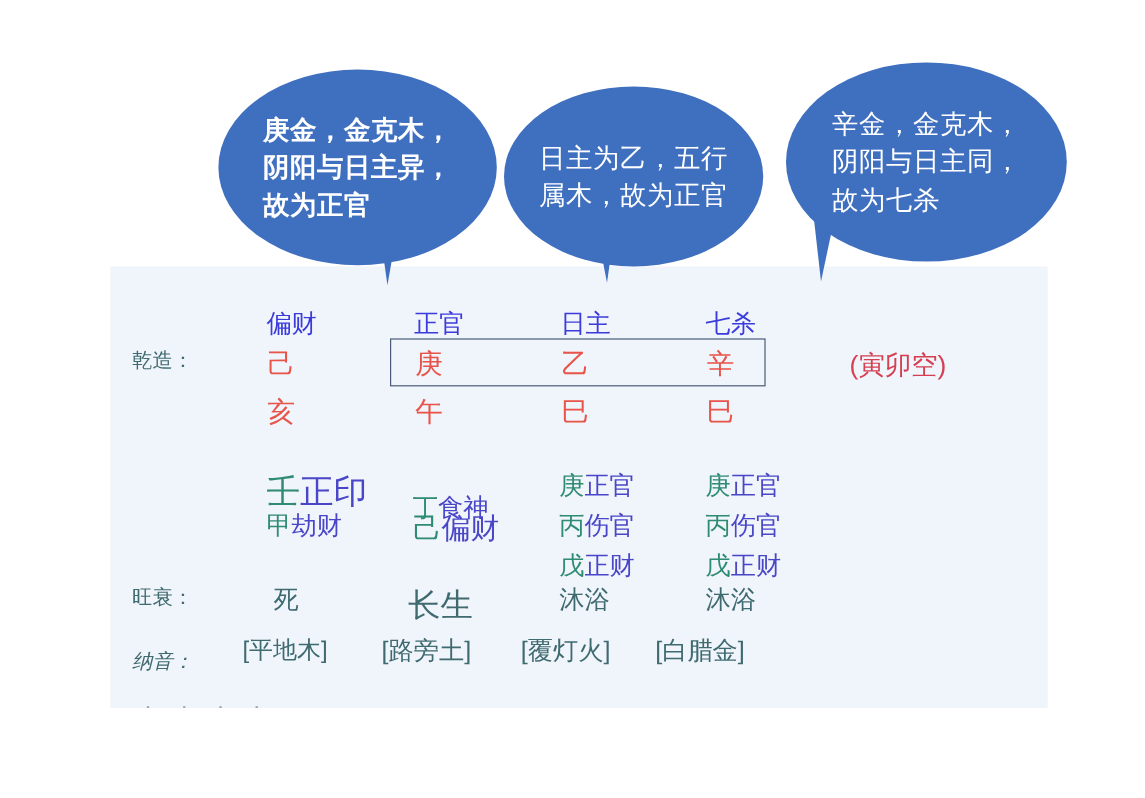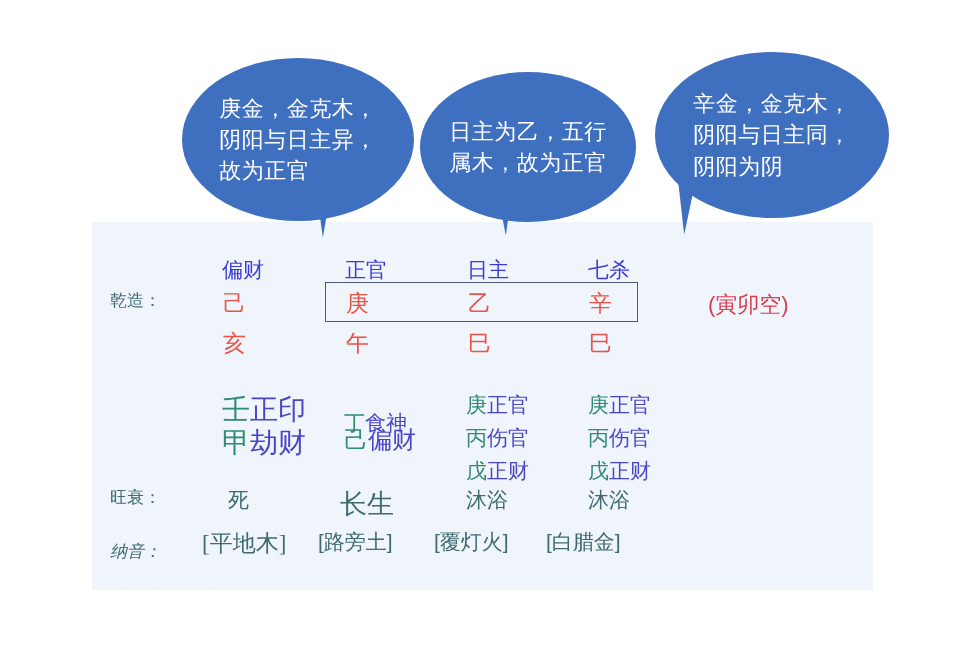--- a/index.html
+++ b/index.html
@@ -43,20 +43,21 @@
   .bubble-text {
     white-space: pre-line;
     padding: 0 6px;
   }
 
   #bubble-1 {
     left: 182px;
     top: 58px;
     width: 232px;
     height: 163px;
+    font-weight: bold;
   }
   #tail-1 {
     position: absolute;
     left: 318px;
     top: 168px;
     width: 0;
     height: 0;
     border-left: 22px solid #3f6fbf;
     border-right: 6px solid transparent;
     border-top: 0px solid transparent;
@@ -160,21 +161,21 @@
 <div id="tail-2"></div>
 <div class="bubble" id="bubble-2">
   <div class="bubble-text">日主为乙，五行
 属木，故为正官</div>
 </div>
 
 <div id="tail-3"></div>
 <div class="bubble" id="bubble-3">
   <div class="bubble-text">辛金，金克木，
 阴阳与日主同，
-阴阳为阴</div>
+故为七杀</div>
 </div>
 
 <div class="row-label" style="left:110px; top:289px;">乾造：</div>
 <div class="row-label" style="left:110px; top:486px;">旺衰：</div>
 <div class="row-label" style="left:110px; top:540px;font-style:italic;">纳音：</div>
 
 <div class="cell ten-god-head" style="left:222px; top:256px; font-size:21px;">偏财</div>
 <div class="cell ten-god-head" style="left:345px; top:256px; font-size:21px;">正官</div>
 <div class="cell ten-god-head" style="left:467px; top:256px; font-size:21px;">日主</div>
 <div class="cell ten-god-head" style="left:588px; top:256px; font-size:21px;">七杀</div>
@@ -187,21 +188,21 @@
 <div class="cell stem-branch" style="left:223px; top:328px;">亥</div>
 <div class="cell stem-branch" style="left:346px; top:328px;">午</div>
 <div class="cell stem-branch" style="left:468px; top:328px;">巳</div>
 <div class="cell stem-branch" style="left:589px; top:328px;">巳</div>
 
 <div class="cell kong-wang" style="left:708px; top:290px;">(寅卯空)</div>
 
 <div class="cell" style="left:222px; top:391px; font-size:28px;">
   <span class="hs-stem">壬</span><span class="hs-god">正印</span>
 </div>
-<div class="cell" style="left:222px; top:424px; font-size:28px;">
+<div class="cell" style="left:222px; top:424px; font-size:21px;">
   <span class="hs-stem">甲</span><span class="hs-god">劫财</span>
 </div>
 
 <div class="cell" style="left:344px; top:409px; font-size:21px;">
   <span class="hs-stem">丁</span><span class="hs-god">食神</span>
 </div>
 <div class="cell" style="left:344px; top:424px; font-size:24px;">
   <span class="hs-stem">己</span><span class="hs-god">偏财</span>
 </div>
 
@@ -223,18 +224,18 @@
 </div>
 <div class="cell" style="left:588px; top:457px; font-size:21px;">
   <span class="hs-stem">戊</span><span class="hs-god">正财</span>
 </div>
 
 <div class="cell wangshuai" style="left:228px; top:486px; font-size:21px;">死</div>
 <div class="cell wangshuai" style="left:340px; top:486px; font-size:27px;">长生</div>
 <div class="cell wangshuai" style="left:466px; top:486px; font-size:21px;">沐浴</div>
 <div class="cell wangshuai" style="left:588px; top:486px; font-size:21px;">沐浴</div>
 
-<div class="cell nayin" style="left:202px; top:528px; font-size:23px;font-family:Liberation Serif, serif;">[平地木]</div>
+<div class="cell nayin" style="left:202px; top:528px; font-size:20px;">[平地木]</div>
 <div class="cell nayin" style="left:318px; top:528px; font-size:21px;">[路旁土]</div>
 <div class="cell nayin" style="left:434px; top:528px; font-size:21px;">[覆灯火]</div>
 <div class="cell nayin" style="left:546px; top:528px; font-size:21px;">[白腊金]</div>
 
 <div class="dots-clip">· · · ·</div>
 
 </body></html>

